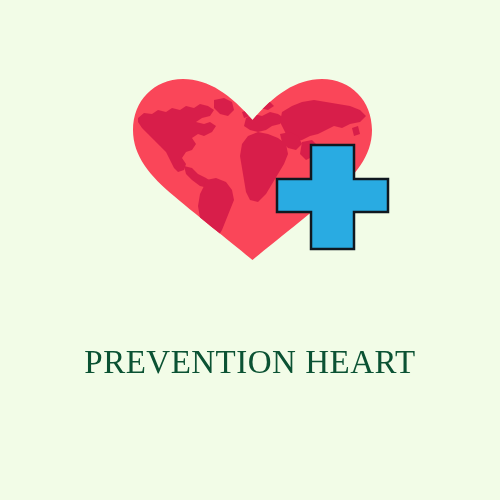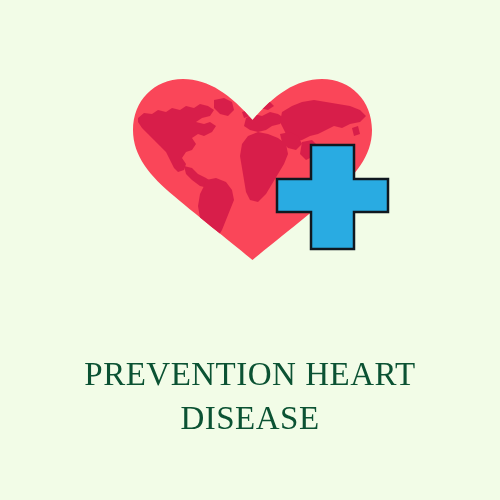--- a/index.html
+++ b/index.html
@@ -30,21 +30,21 @@
     position: absolute;
     left: 0;
     top: 0;
     width: 500px;
     height: 300px;
     display: block;
   }
   #title-block {
     position: absolute;
     left: 0;
-    top: 352px;
+    top: 340px;
     width: 500px;
     text-align: center;
   }
   .title-line {
     font-family: "Liberation Serif", serif;
     font-size: 33px;
     line-height: 44px;
     letter-spacing: 0.5px;
     color: #0b5233;
     font-weight: 400;
@@ -114,16 +114,15 @@
         <path d="M336,182 L348,180 L356,186 L354,196 L344,200 L334,196 L330,188 Z"></path>
       </g>
 
       <path d="M311,145 L354,145 L354,179 L388,179 L388,212 L354,212 L354,249
                L311,249 L311,212 L277,212 L277,179 L311,179 Z" fill="#29abe2" stroke="#101820" stroke-width="2.5" stroke-linejoin="miter"></path>
     </svg>
   </div>
 
   <div id="title-block">
     <div class="title-line">PREVENTION HEART</div>
-    <div class="title-line">DISEASE</div>
   </div>
 
 </div>
 
 </body></html>

